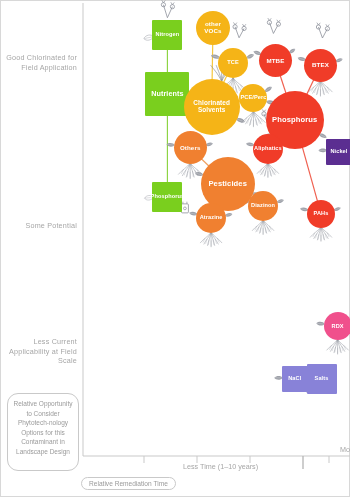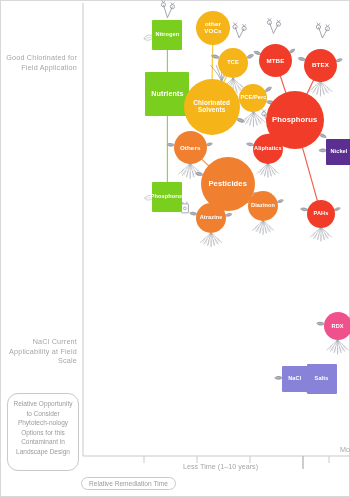--- a/index.html
+++ b/index.html
@@ -447,21 +447,22 @@
       </div>
       <div class="node square" style="left: 280.72px; top: 364.99px; width: 26px; height: 26px; background: rgb(136, 130, 216);">
         <span class="lbl" style="font-size: 5.6px;">NaCl</span>
       </div>
       <div class="node square" style="left: 305.52px; top: 362.99px; width: 30px; height: 30px; background: rgb(136, 130, 216);">
         <span class="lbl" style="font-size: 5.6px;">Salts</span>
       </div>
     </div>
 
   <div class="axis-label" style="left:2px;top:52px;width:74px;">Good Chlorinated for Field Application</div>
-  <div class="axis-label" style="left:2px;top:336px;width:74px;">NaCl Current Applicability at Field Scale</div>
+  <div class="axis-label" style="left:2px;top:220px;width:74px;">Some Potential</div>
+  <div class="axis-label" style="left:2px;top:336px;width:74px;">Less Current Applicability at Field Scale</div>
 
   <div class="ylegend" style="left:6px;top:392px;width:72px;height:78px;">Relative Opportunity to Consider Phytotech-nology Options for this Contaminant in Landscape Design</div>
 
   <div class="xtick-label" style="left:170px;top:461px;">Less Time (1–10 years)</div>
   <div class="xtick-label" style="left:327px;top:444px;">More</div>
 
   <div class="pill" style="left:80px;top:476px;">Relative Remediation Time</div>
 
 </div>
 

